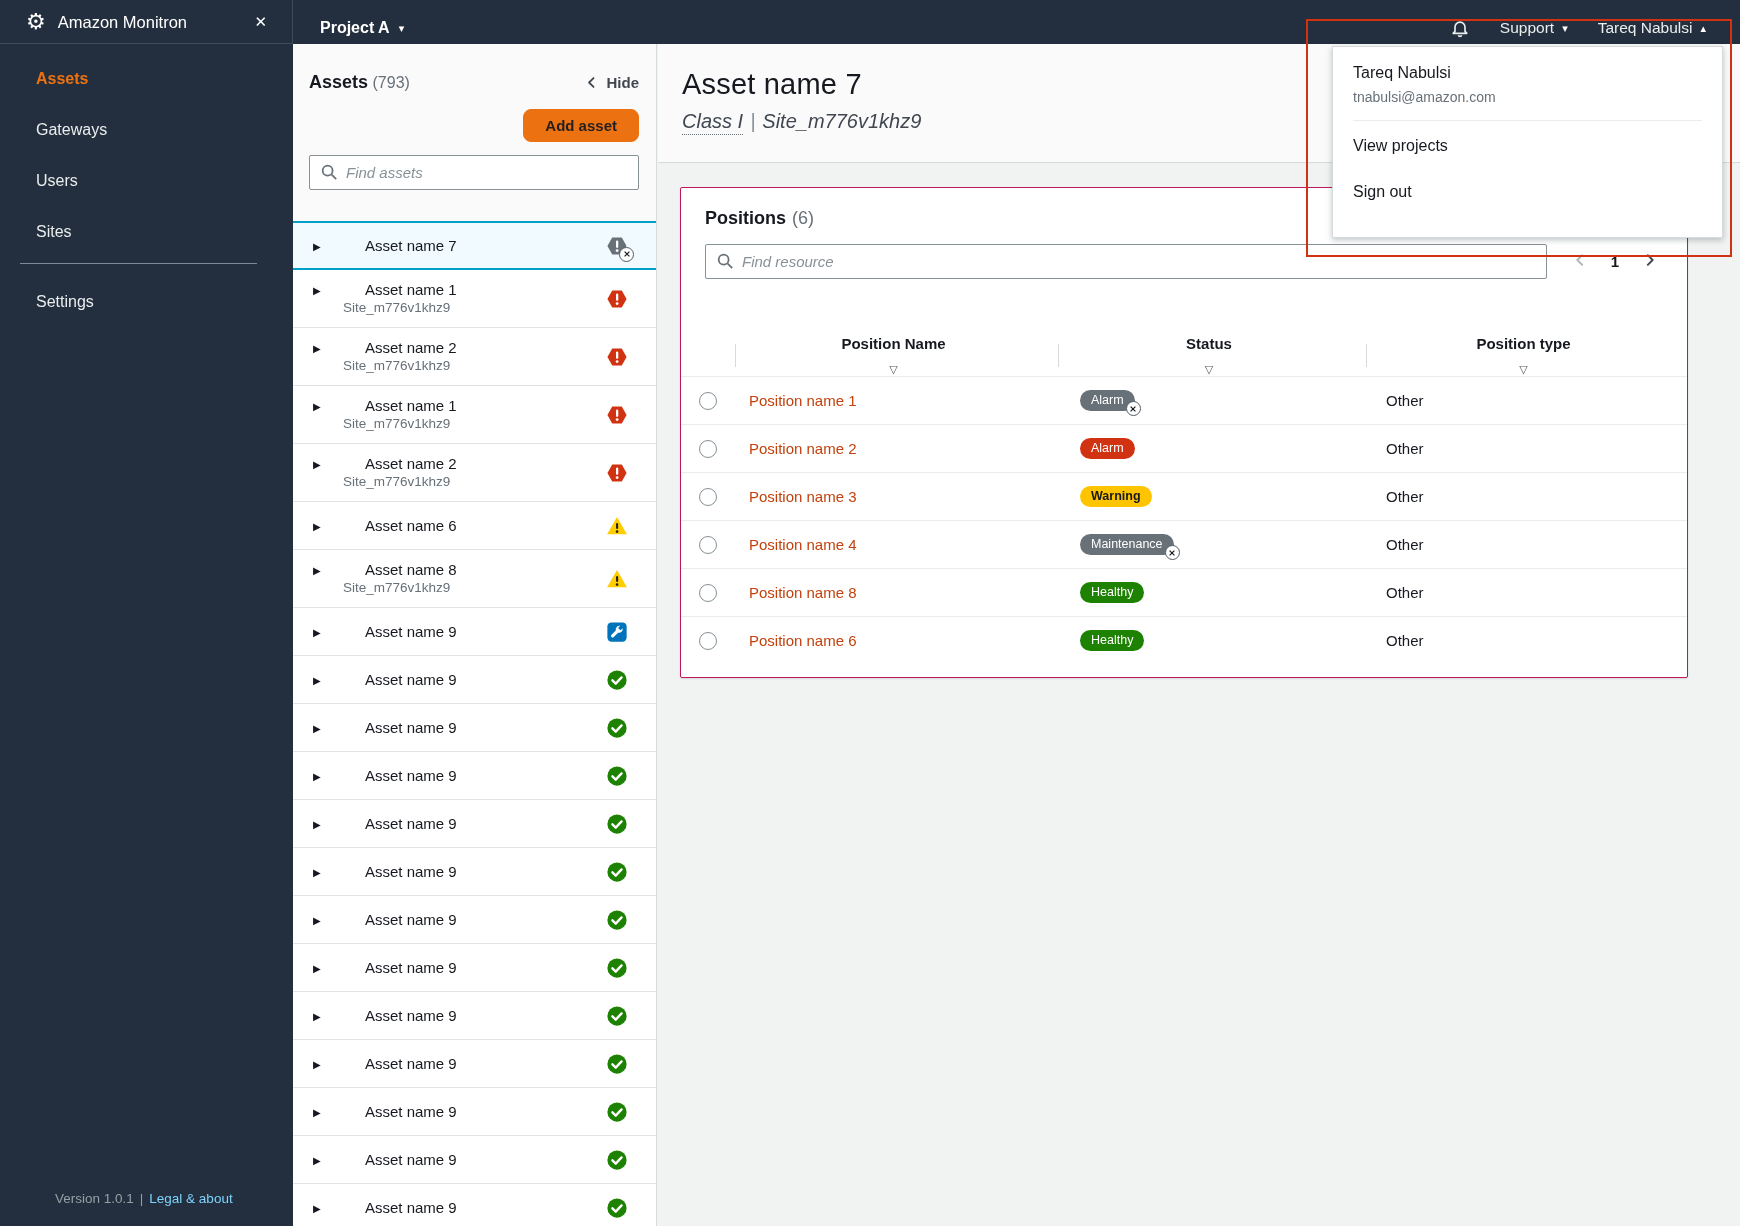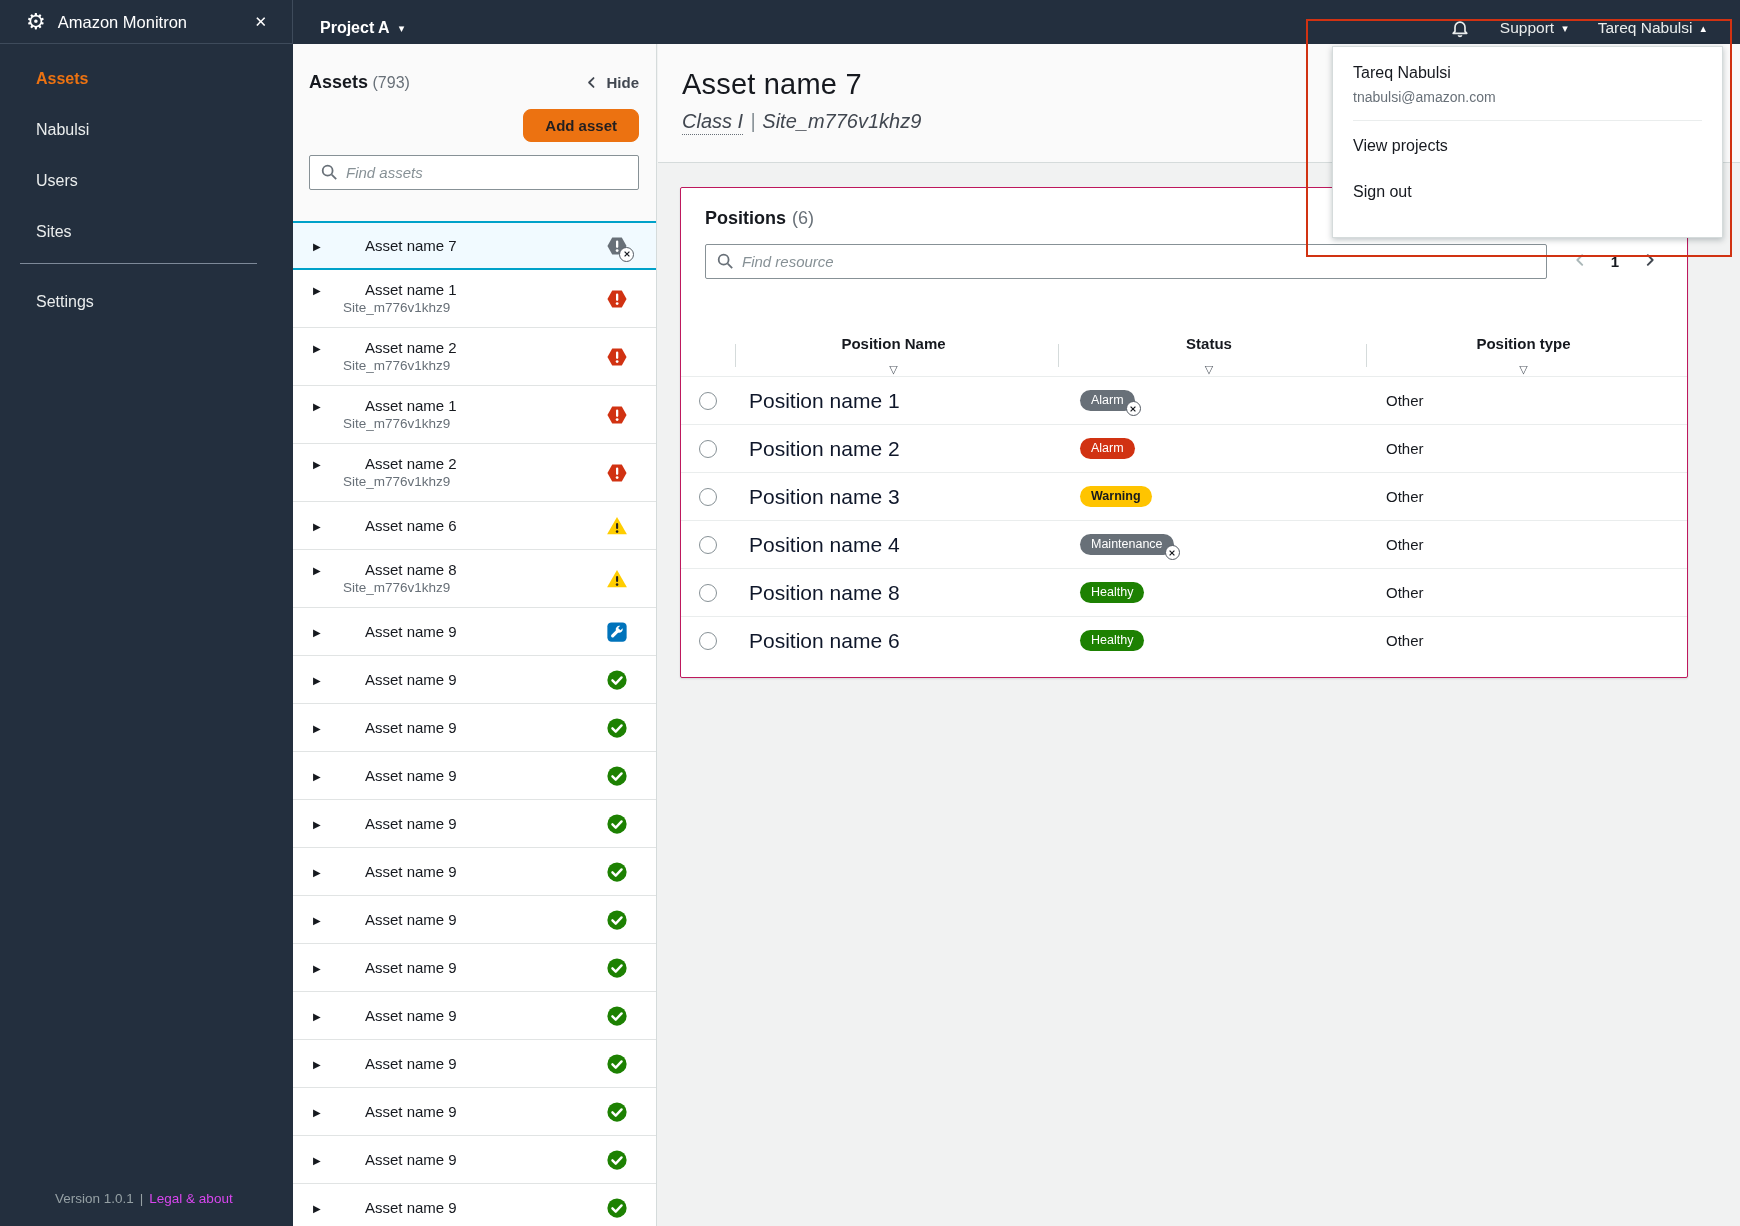--- a/index.html
+++ b/index.html
@@ -22,21 +22,21 @@
   .bell { display:flex; align-items:center; cursor:pointer; }
 
   
   .sidebar { position:absolute; top:44px; left:0; bottom:0; width:293px; background:#232f3e; padding-top:9px; }
   .side-item { height:51px; display:flex; align-items:center; padding-left:36px; color:#eaeded;
     font-size:16px; cursor:pointer; }
   .side-item.active { color:#ec7211; font-weight:700; }
   .side-divider { height:1px; background:#7d8998; margin:6px 36px 12px 20px; }
   .side-footer { position:absolute; bottom:20px; left:55px; font-size:13.5px; color:#95a0a4; }
   .side-footer .sep { margin:0 6px; color:#95a0a4; }
-  .legal-link { color:#d946ef; cursor:pointer; }
+  .legal-link { color:#7dd3fc; cursor:pointer; }
 
   
   .assets-panel { position:absolute; top:44px; left:293px; bottom:0; width:364px; background:#fafafa;
     border-right:1px solid #d5dbdb; }
   .ap-head { padding:22px 17px 0 16px; }
   .ap-title-row { display:flex; align-items:center; justify-content:space-between;margin-top:6px; }
   .ap-title { font-size:18px; font-weight:700; }
   .ap-count { font-weight:400; color:#687078; }
   .hide-btn { display:flex; align-items:center; gap:8px; font-size:15px; font-weight:700; color:#414750; cursor:pointer; }
   .ap-add-row { display:flex; justify-content:flex-end; margin-top:16px; }
@@ -84,21 +84,21 @@
   .trow { display:grid; grid-template-columns:54px 323px 308px 1fr; align-items:center; height:48px;
     border-top:1px solid #eaeded; }
   .thead { display:grid; grid-template-columns:54px 323px 308px 1fr; align-items:center; height:41px; }
   .th { display:flex; align-items:center; justify-content:space-between; font-weight:700; font-size:15px;
     padding:0 20px 0 14px; position:relative; height:100%;flex-direction:column; }
   .th .divider { position:absolute; left:0; top:9px; bottom:9px; width:1px; background:#d5dbdb; }
   .filter-ic { font-size:11px; color:#545b64; cursor:pointer; }
   .radio { width:18px; height:18px; border:1px solid #879196; border-radius:50%; background:#fff;
     justify-self:center; cursor:pointer; }
   .cell-name { padding-left:14px; }
-  .cell-name a { color:#0f172a; text-decoration:none; font-size:21px; cursor:pointer; }
+  .cell-name a { color:#c2410c; text-decoration:none; font-size:15px; cursor:pointer; }
   .cell-status { padding-left:22px; }
   .cell-type { padding-left:20px; font-size:15px; }
   .badge { position:relative; display:inline-flex; align-items:center; color:#fff; font-size:12.5px;
     padding:3px 11px; border-radius:11px; line-height:15px; }
   .badge-muted { background:#687078; }
   .badge-alarm { background:#d13212; }
   .badge-warning { background:#ffc400; color:#16191f; font-weight:700; }
   .badge-healthy { background:#1d8102; }
 
   
@@ -141,21 +141,21 @@
         <span>Tareq Nabulsi</span>
         <span class="caret">▴</span>
       </div>
     </div>
   </div>
 </div>
 
 <nav class="sidebar">
   <div id="nav-items">
       <div class="side-item active">Assets</div>
-      <div class="side-item">Nabulsi</div>
+      <div class="side-item">Gateways</div>
       <div class="side-item">Users</div>
       <div class="side-item">Sites</div>
       <div class="side-divider"></div>
       <div class="side-item">Settings</div>
     </div>
   <div class="side-footer">
     <span>Version 1.0.1</span><span class="sep">|</span><span class="legal-link">Legal &amp; about</span>
   </div>
 </nav>
 

